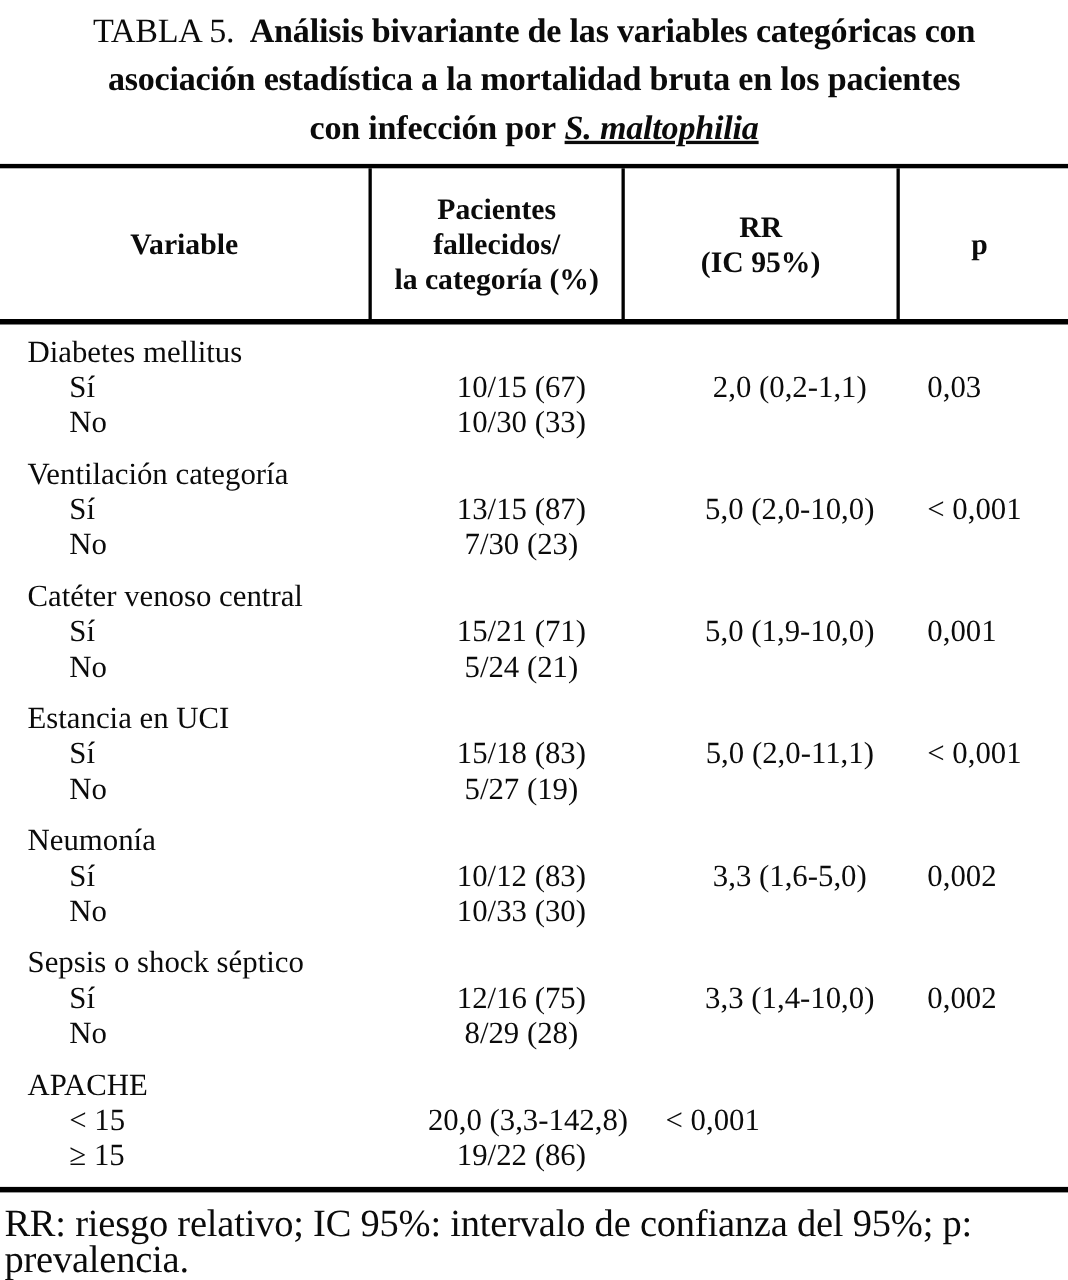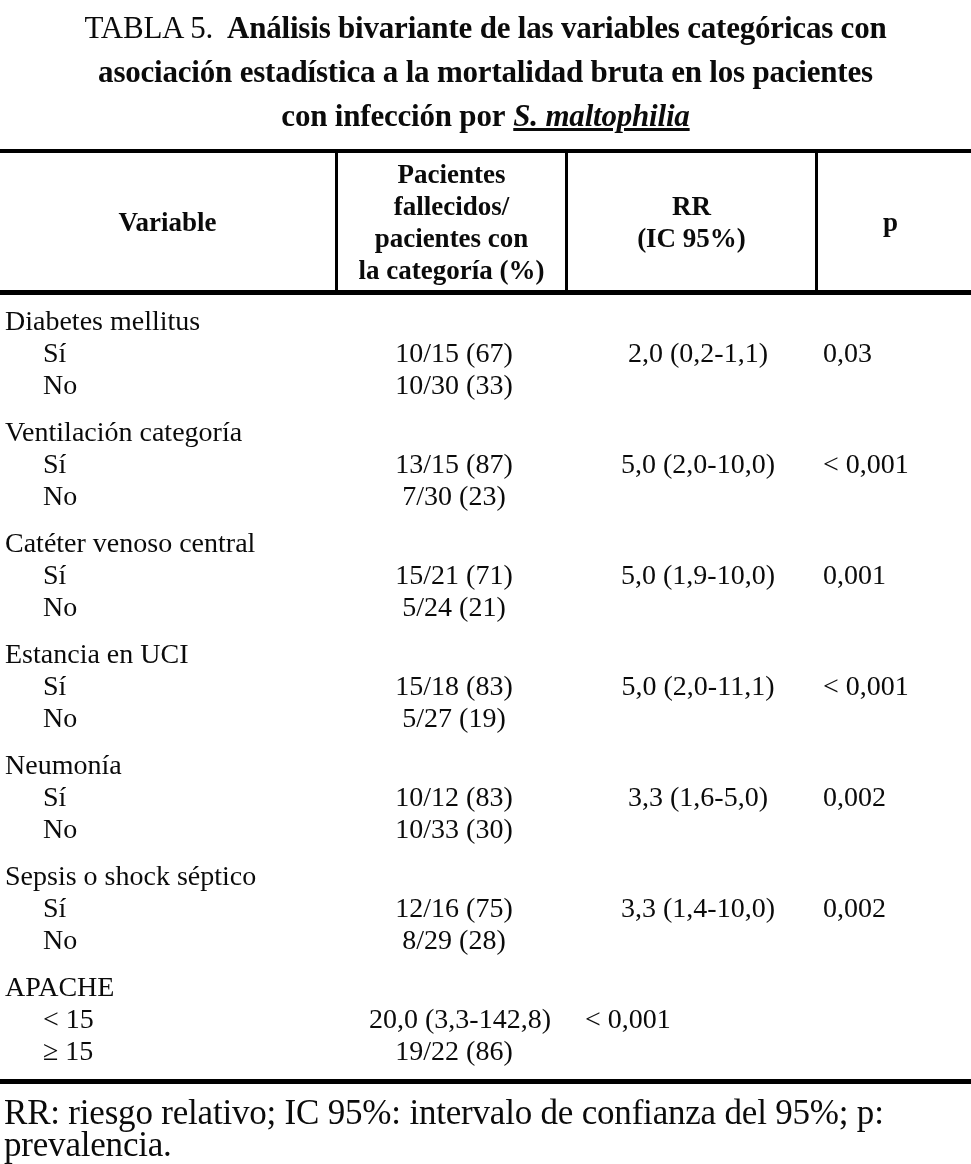--- a/index.html
+++ b/index.html
@@ -62,21 +62,21 @@
   }
   .hc1 { width: 335px; }
   .hc2 { width: 230px; border-left: 3px solid #000000; }
   .hc3 { width: 250px; border-left: 3px solid #000000; }
   .hc4 { width: 148px; border-left: 3px solid #000000; }
   
   .tbody {
     padding-top: 10px;
     padding-bottom: 12px;
   }
-  .section { margin-top: 15px; }
+  .section { margin-top: 15px; padding-left: 20px; }
   .section:first-child { margin-top: 0; }
   .row {
     display: flex;
     width: 971px;
     font-size: 28px;
     line-height: 32px;
   }
   .cell { box-sizing: border-box; }
   .c1 { width: 335px; text-align: left; padding-left: 5px; }
   .c2 { width: 238px; text-align: center; }
@@ -104,21 +104,20 @@
     <div class="title-line"><span>con infección por</span><span class="t-species">S. maltophilia</span></div>
   </div>
 
   <div class="rule rule-top"></div>
 
   <div class="thead">
     <div class="hcell hc1">Variable</div>
     <div class="hcell hc2">
       <div>Pacientes</div>
       <div>fallecidos/</div>
-      <div>pacientes con</div>
       <div>la categoría (%)</div>
     </div>
     <div class="hcell hc3">
       <div>RR</div>
       <div>(IC 95%)</div>
     </div>
     <div class="hcell hc4">p</div>
   </div>
 
   <div class="tbody">

